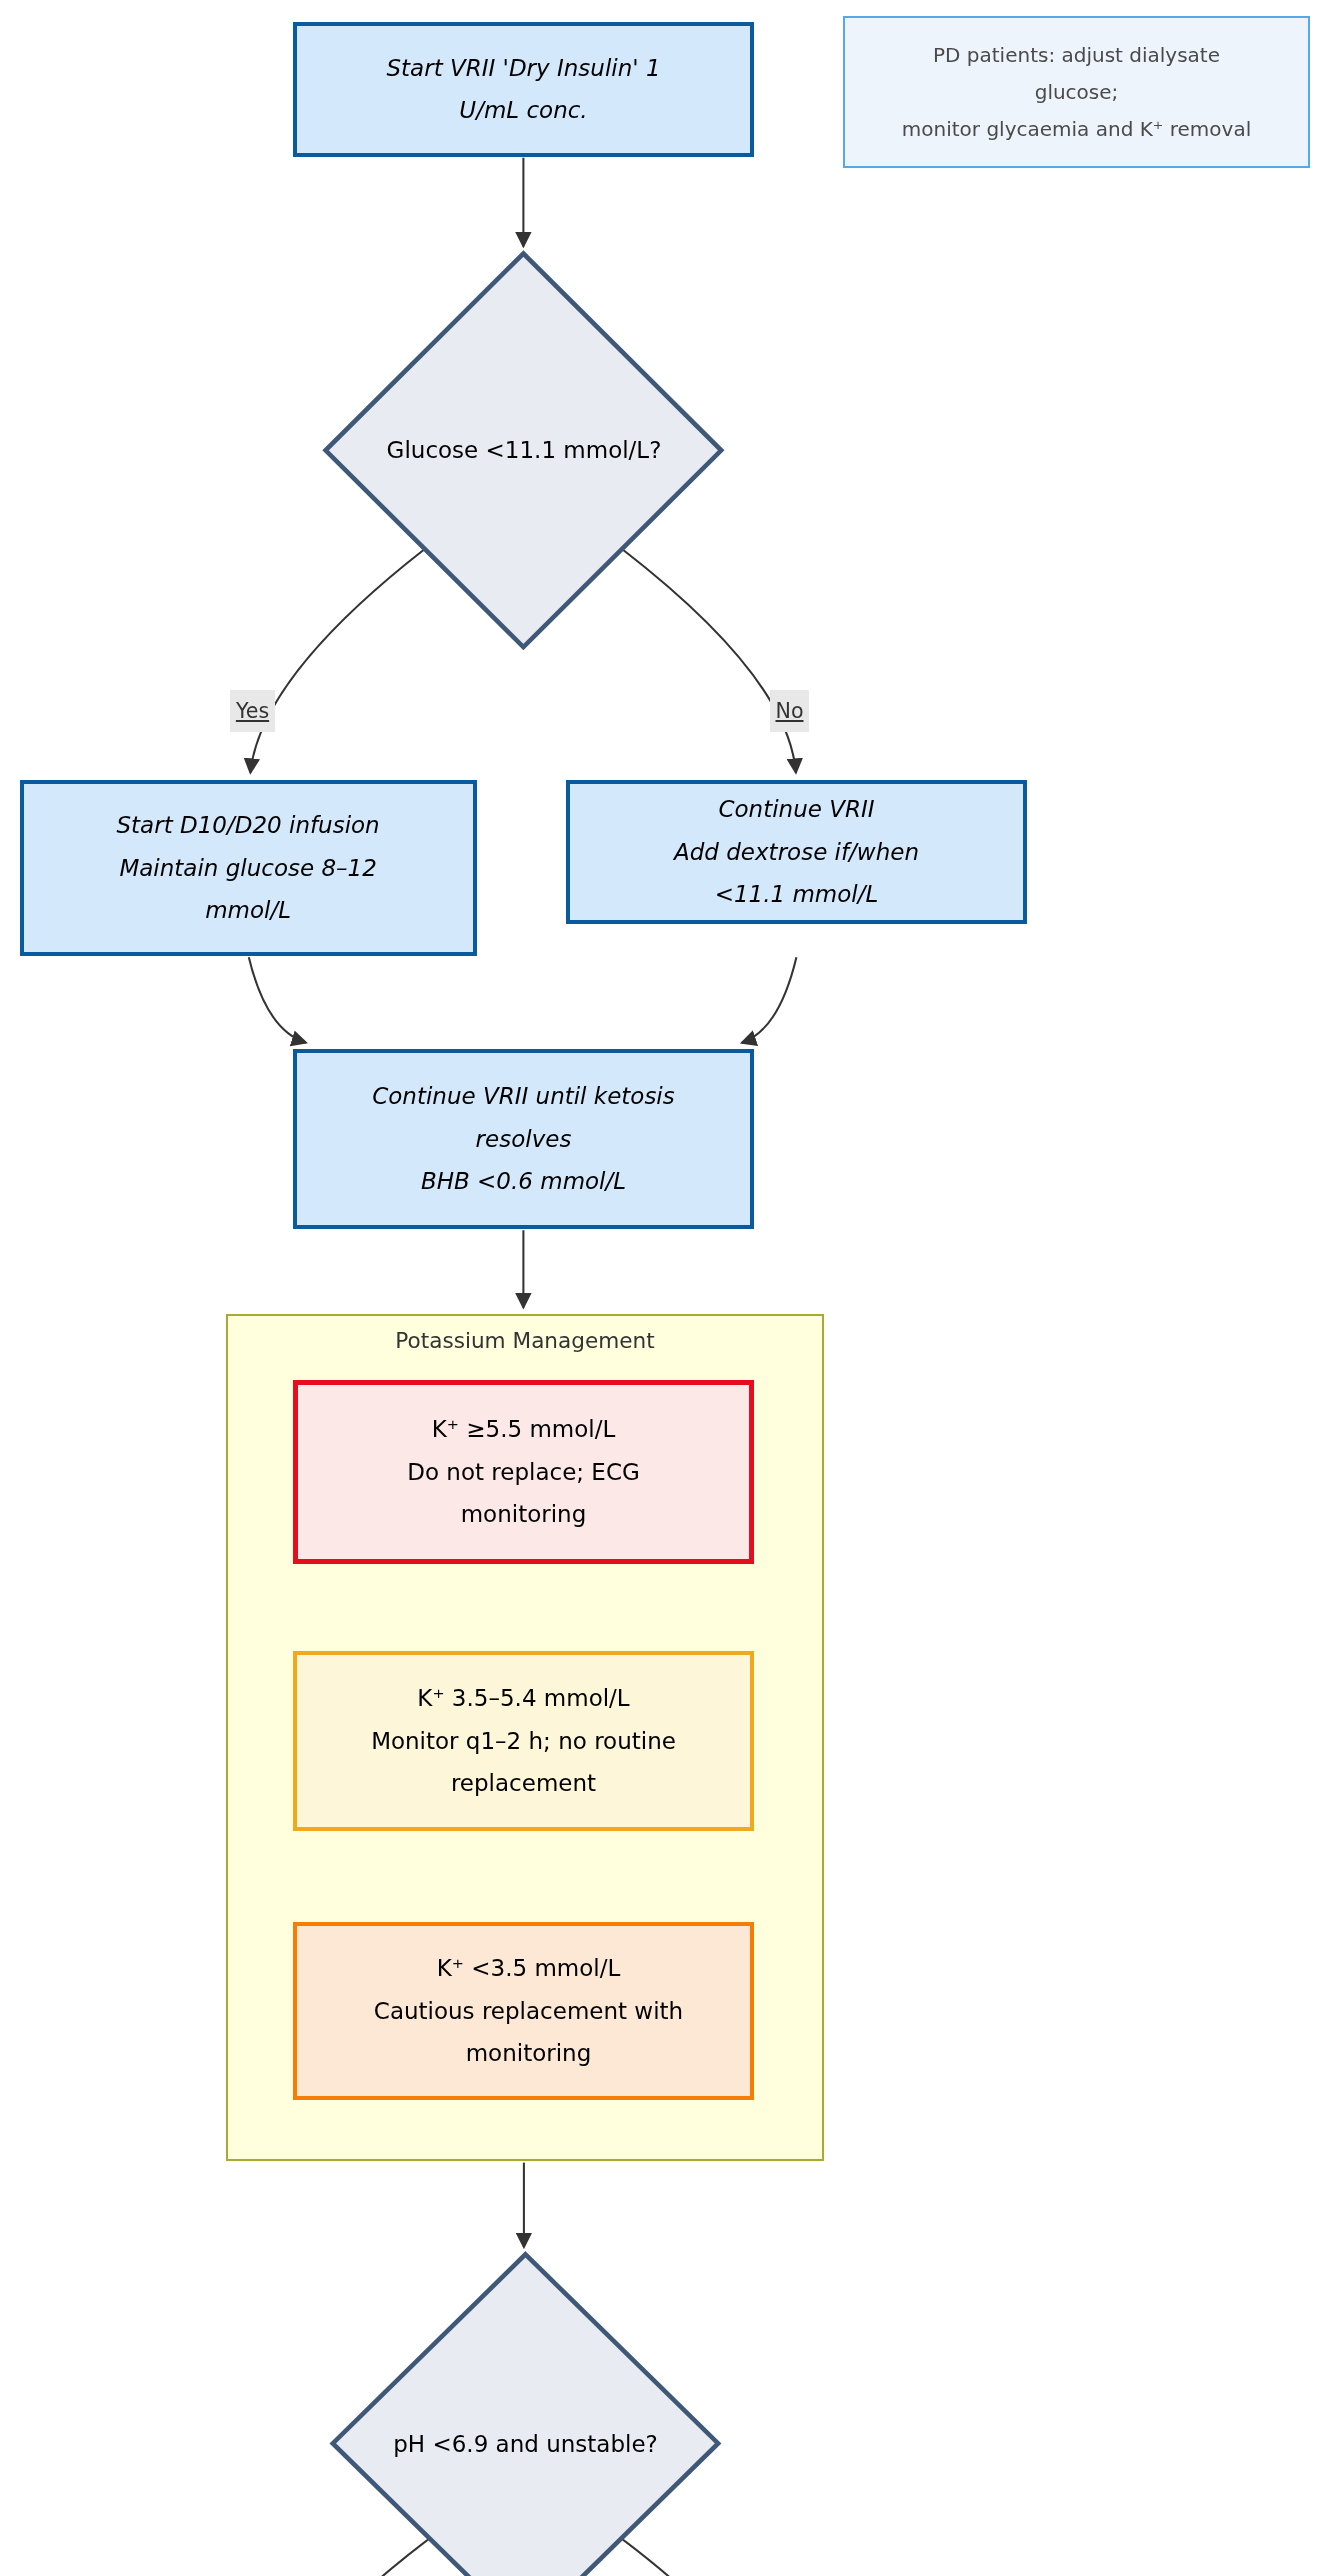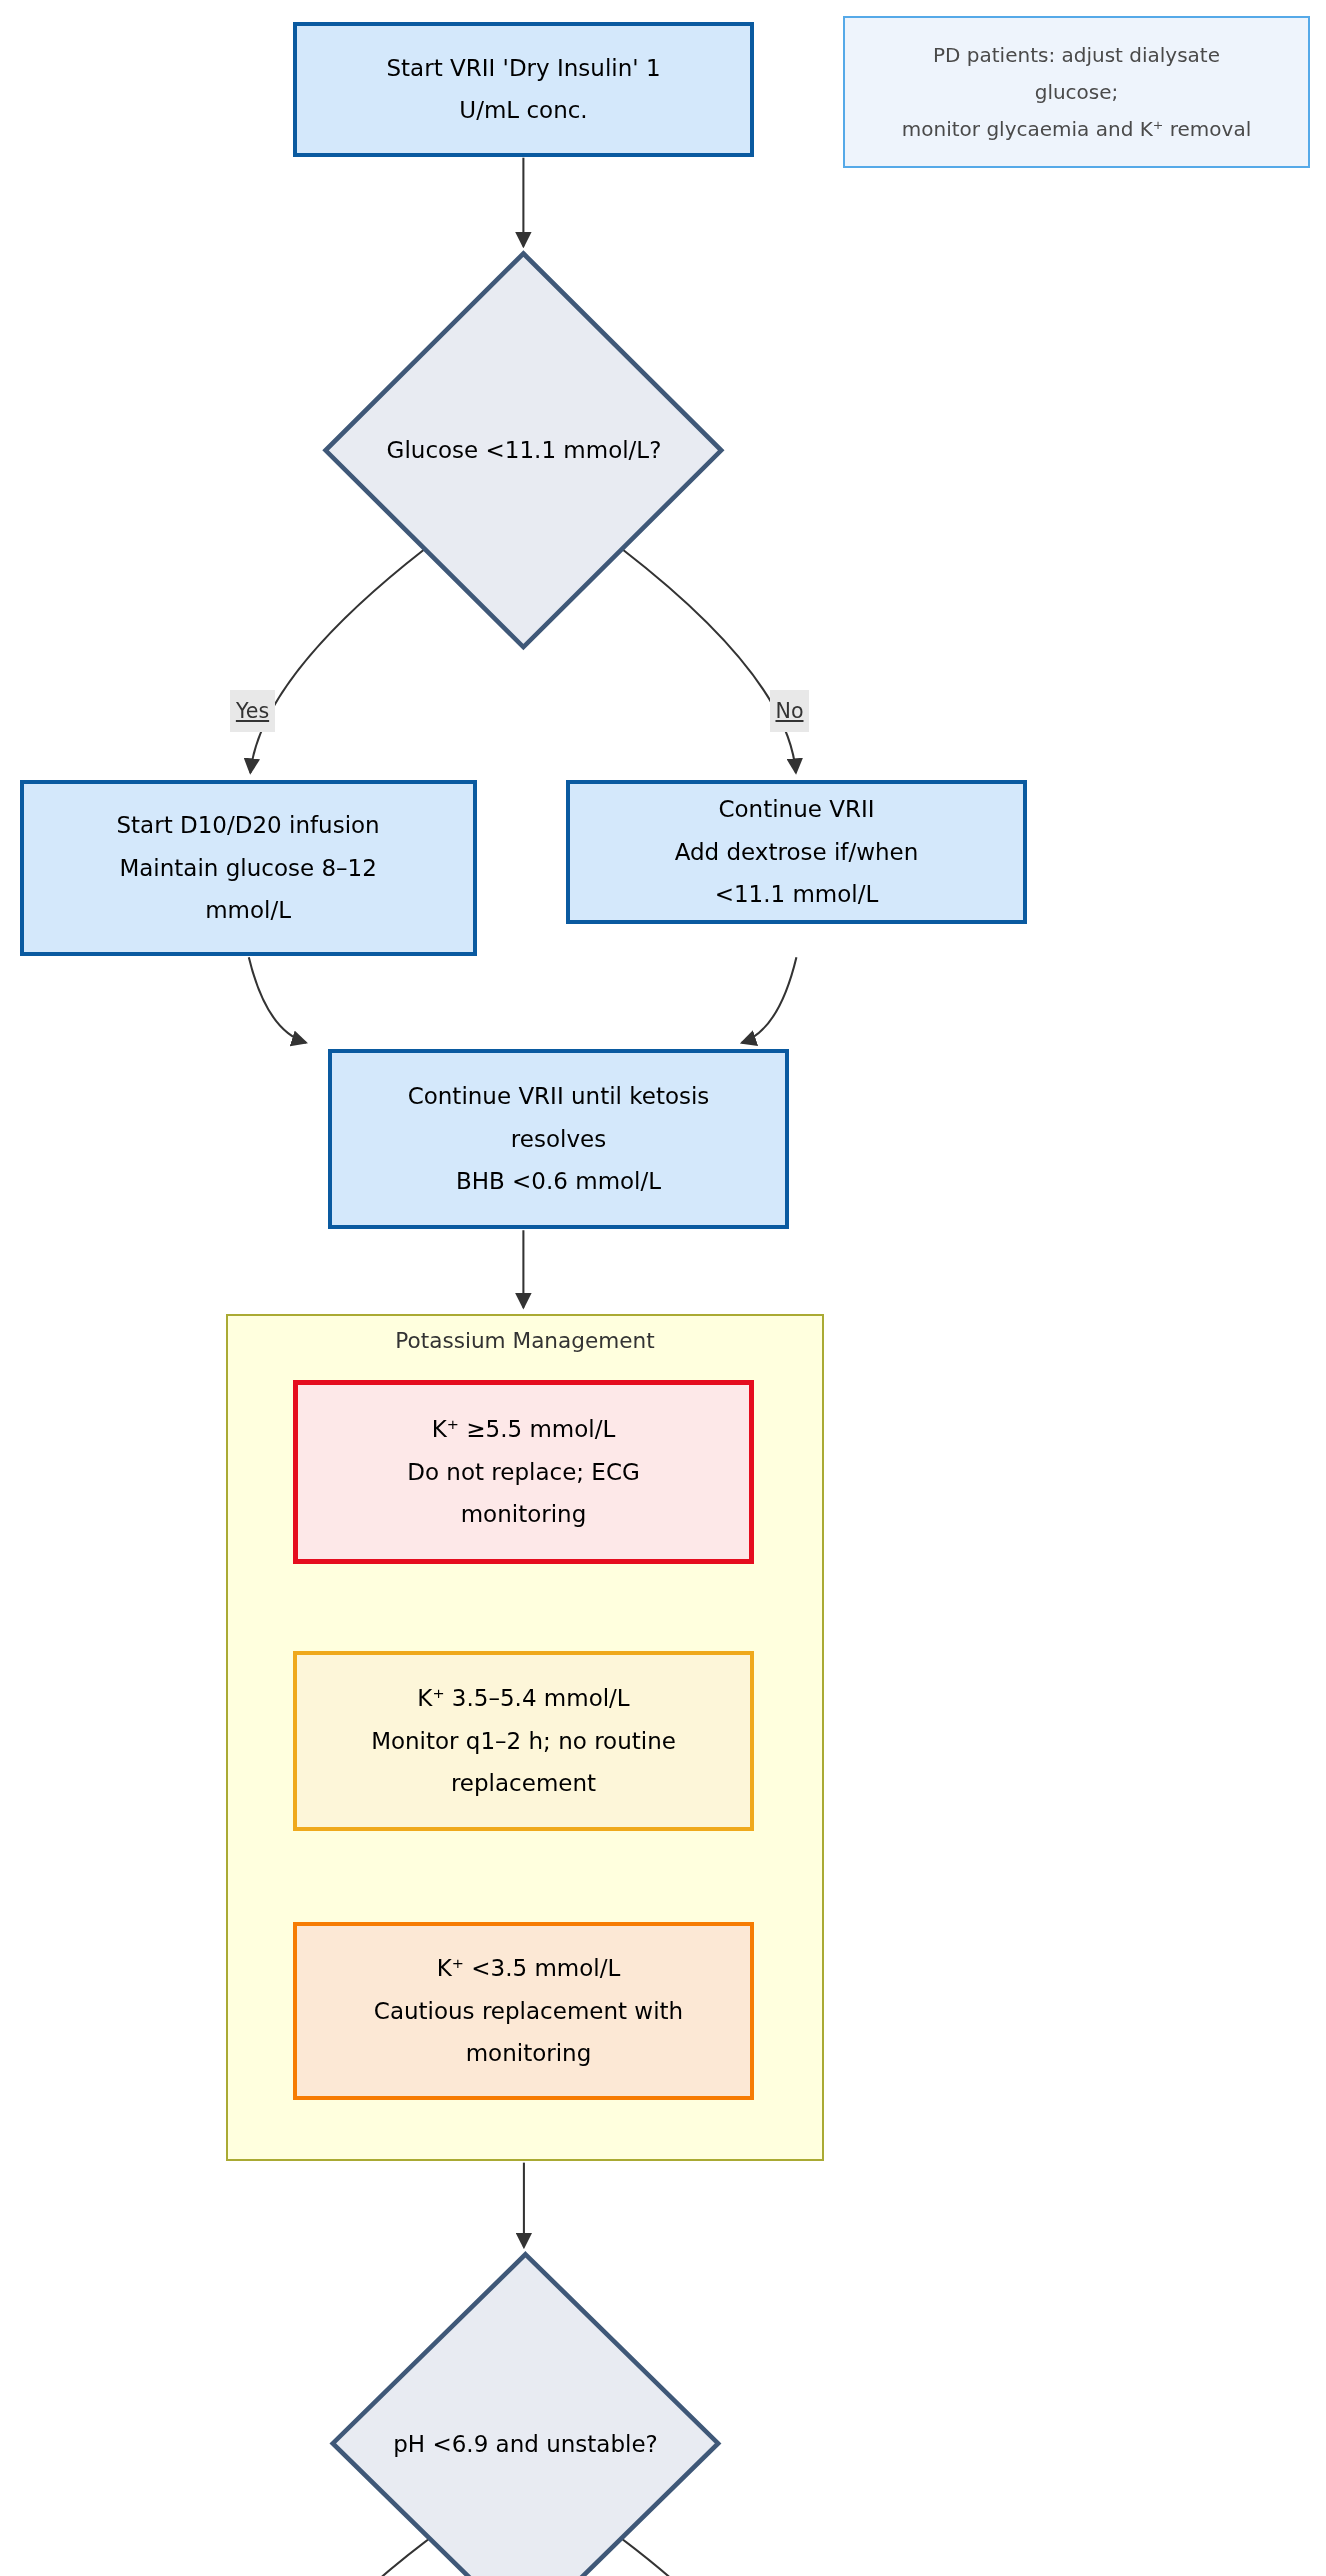--- a/index.html
+++ b/index.html
@@ -20,21 +20,21 @@
     box-sizing: border-box;
     display: flex;
     align-items: center;
     justify-content: center;
     text-align: center;
     white-space: pre-line;
     font-size: 23px;
     line-height: 1.85;
     color: var(--text);
   }
-  .process  { background: var(--process_fill); border: 4.6px solid var(--process_border); }
+  .process  { background: var(--process_fill); border: 4.6px solid var(--process_border); font-style: italic; }
   .note-box {
     background: var(--note_fill); border: 2.6px solid var(--note_border);
     font-size: 20px; line-height: 1.85; color: var(--note_text);
   }
   .group-box { position: absolute; box-sizing: border-box; background: var(--group_fill); border: 2.6px solid var(--group_border); }
   .group-title {
     position: absolute; display: flex; align-items: center; justify-content: center;
     font-size: 21.6px; color: var(--label_text); white-space: pre-line;
   }
   .k-high { background: var(--k_high_fill); border: 5.2px solid var(--k_high_border); }
@@ -91,21 +91,21 @@
   <div class="diamond-text" style="left:326px; top:253px; width:396px; height:394px;">Glucose &lt;11.1 mmol/L?</div>
 
   <div class="node process" style="left:19.6px; top:780px; width:457px; height:176px;">Start D10/D20 infusion
 Maintain glucose 8–12
 mmol/L</div>
 
   <div class="node process" style="left:566px; top:780px; width:461px; height:144px;">Continue VRII
 Add dextrose if/when
 &lt;11.1 mmol/L</div>
 
-  <div class="node process" style="left:293px; top:1049px; width:461px; height:180px;margin-left:35px;">Continue VRII until ketosis
+  <div class="node process" style="left:293px; top:1049px; width:461px; height:180px;">Continue VRII until ketosis
 resolves
 BHB &lt;0.6 mmol/L</div>
 
   <div class="node k-high" style="left:293px; top:1380px; width:461px; height:184px;">K⁺ ≥5.5 mmol/L
 Do not replace; ECG
 monitoring</div>
 
   <div class="node k-mid" style="left:293px; top:1651px; width:461px; height:180px;">K⁺ 3.5–5.4 mmol/L
 Monitor q1–2 h; no routine
 replacement</div>

